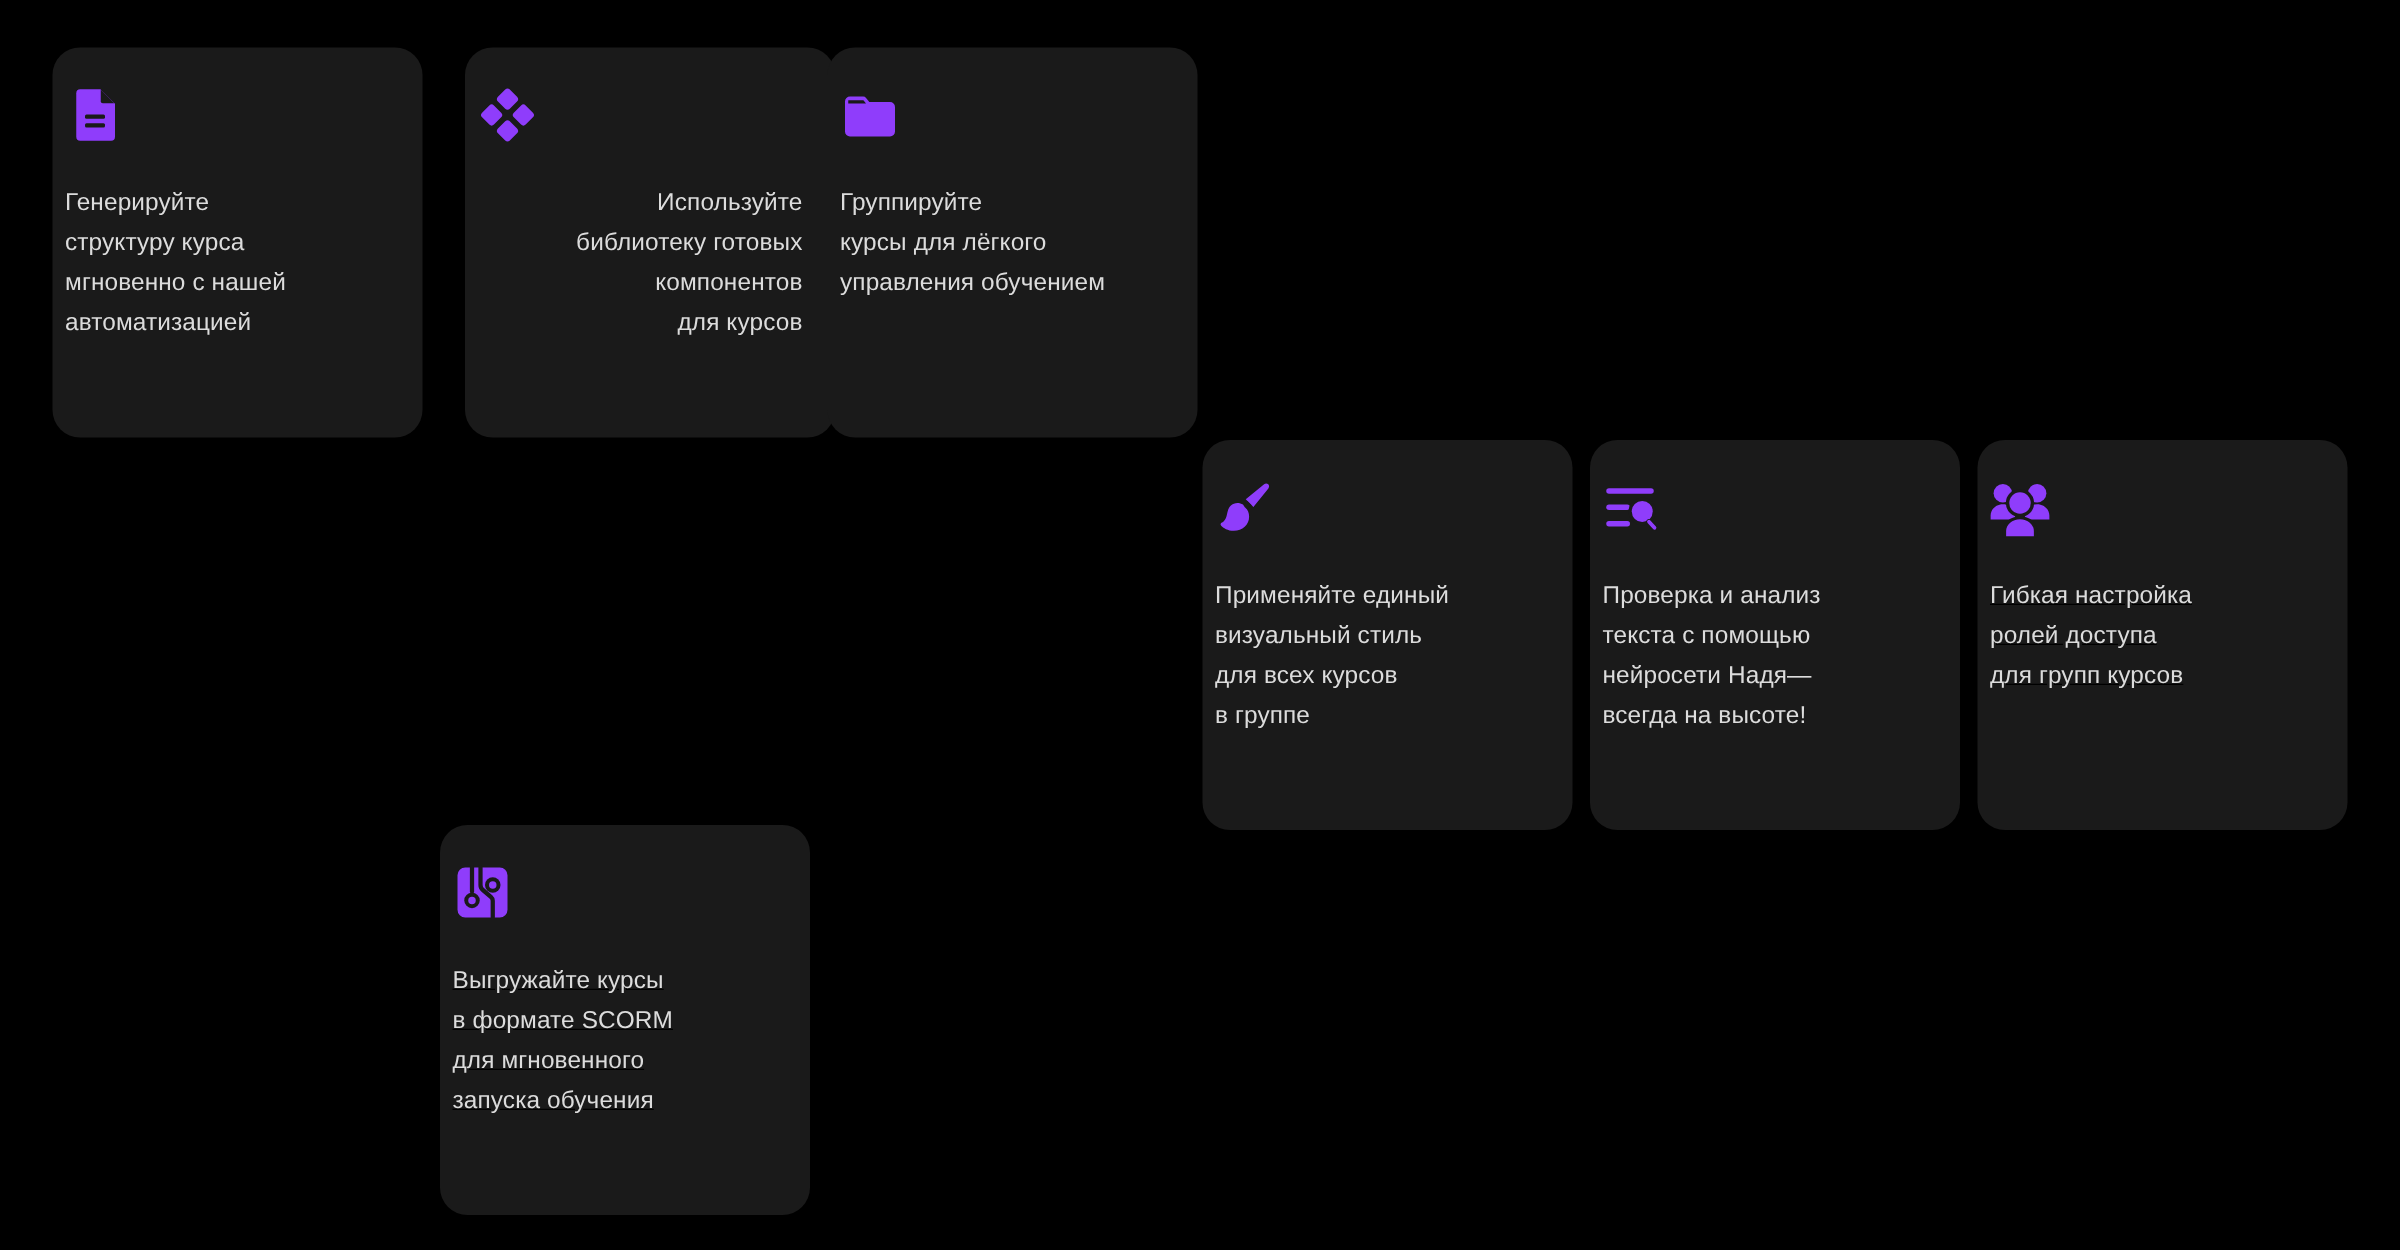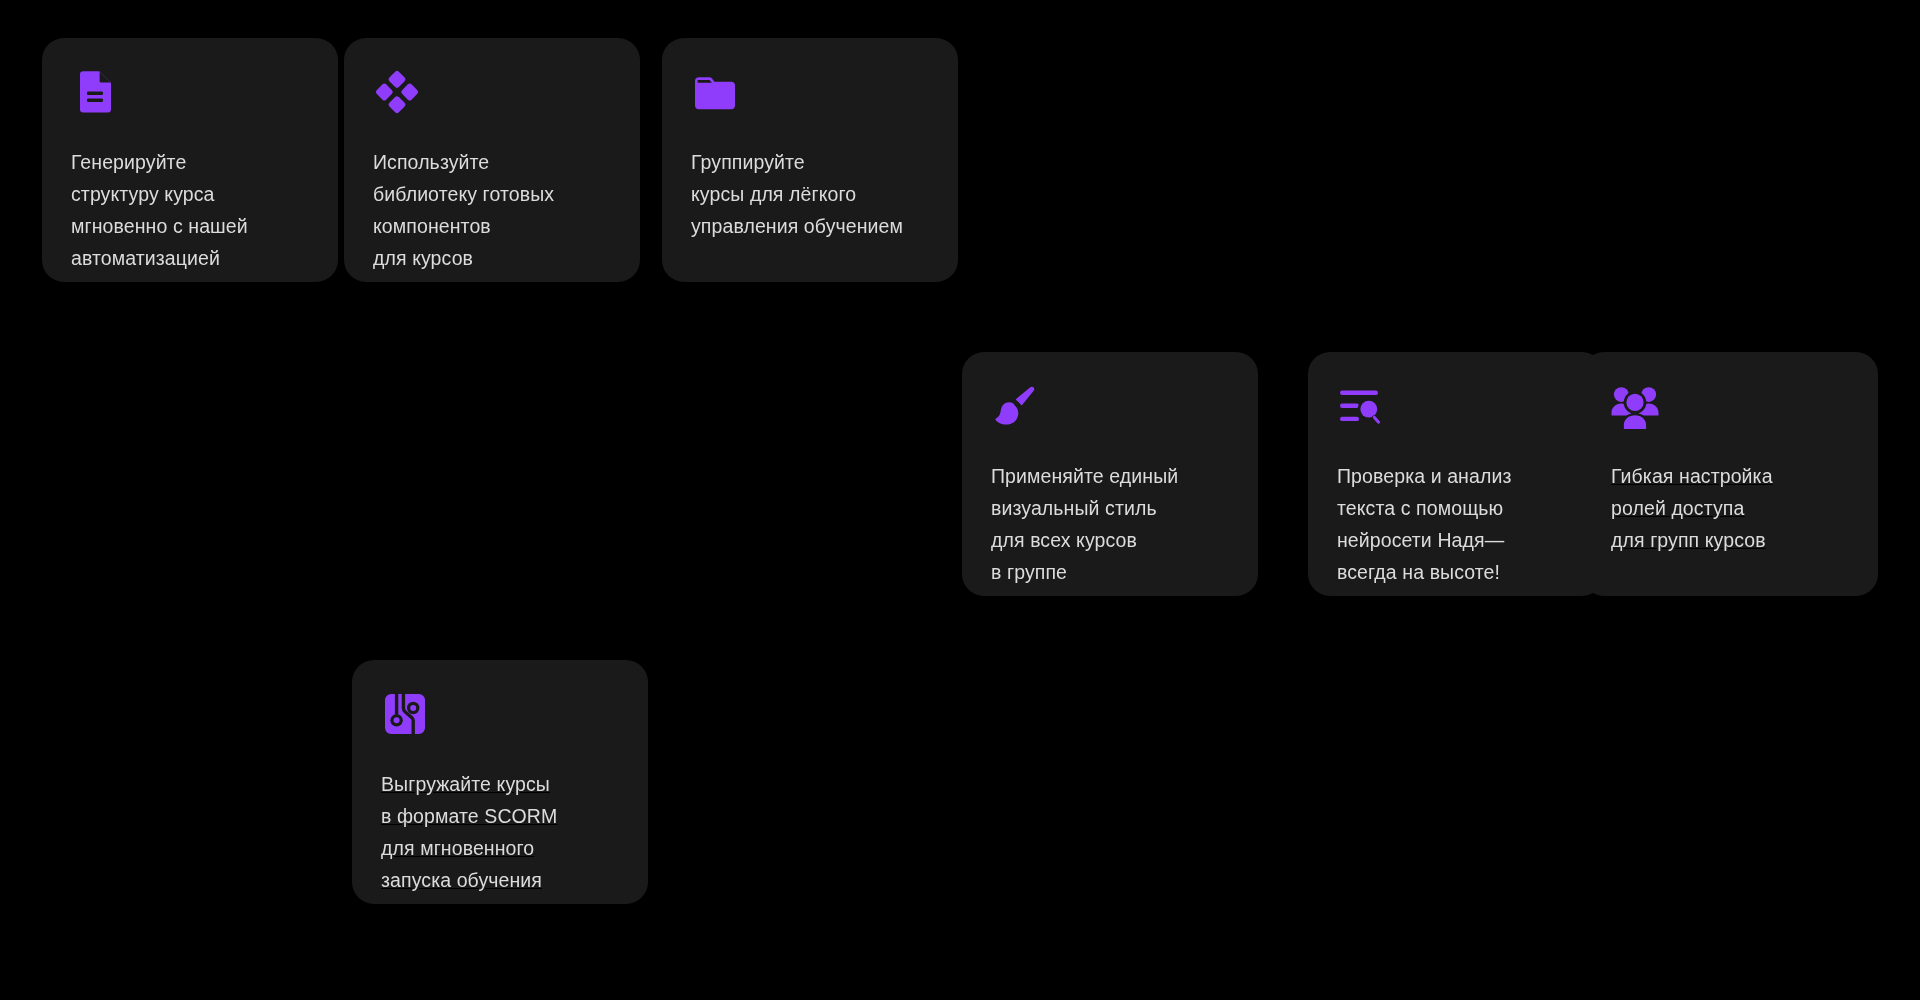--- a/index.html
+++ b/index.html
@@ -16,25 +16,25 @@
   }
   #stage {
     position: relative;
     width: 1920px;
     height: 1000px;
     background: #000000;
   }
   .card {
     position: absolute;
     width: 296px;
-    height: 244px;
+    height: 312px;
     background: #1a1a1a;
     border-radius: 22px;
     box-sizing: border-box;
-    padding: 26px 26px 0 29px;
+    padding: 26px 26px 0 10px;
     overflow: hidden;
   }
   .card-icon {
     width: 48px;
     height: 48px;
     display: block;
     margin: 4px 0 0 0;
   }
   .card-icon svg {
     display: block;
@@ -64,21 +64,21 @@
         <rect x="16" y="23.5" width="16" height="3.4" rx="1.2" fill="#1a1a1a"></rect>
         <rect x="16" y="30.6" width="16" height="3.4" rx="1.2" fill="#1a1a1a"></rect>
       </svg>
     </span>
     <div class="card-text">Генерируйте
 структуру курса
 мгновенно с нашей
 автоматизацией</div>
   </div>
 
-  <div class="card" style="left:344px; top:38px;">
+  <div class="card" style="left:372px; top:38px;text-align:right;">
     <span class="card-icon">
       <svg viewBox="0 0 48 48" xmlns="http://www.w3.org/2000/svg" aria-hidden="true">
         <g fill="#8f3dfb">
           <rect x="17.3" y="4.6" width="13.4" height="13.4" rx="2.6" transform="rotate(45 24 11.3)"></rect>
           <rect x="4.6" y="17.3" width="13.4" height="13.4" rx="2.6" transform="rotate(45 11.3 24)"></rect>
           <rect x="30.0" y="17.3" width="13.4" height="13.4" rx="2.6" transform="rotate(45 36.7 24)"></rect>
           <rect x="17.3" y="30.0" width="13.4" height="13.4" rx="2.6" transform="rotate(45 24 36.7)"></rect>
         </g>
       </svg>
     </span>
@@ -107,21 +107,21 @@
         <path d="M25.9 18.8l3.4 3.4-4.4 3.6-2.6-2.6z" fill="#1a1a1a"></path>
         <path d="M22.4 21.6c-3.1-2-7.2-1.7-9.9 1-2.0 2.0-2.4 4.6-2.9 6.8-.5 2.3-1.0 4.0-2.4 5.4-.8.8-1.5 1.2-2.0 1.4-.8.4-1.0 1.4-.4 2.1 1.8 2.1 5.5 4.3 10.2 4.3 7.0 0 12.3-4.9 12.3-11.3 0-3.3-1.4-6.0-3.6-7.8z" fill="#8f3dfb"></path>
       </svg>
     </span>
     <div class="card-text">Применяйте единый
 визуальный стиль
 для всех курсов
 в группе</div>
   </div>
 
-  <div class="card" style="left:1272px; top:352px;margin-left:36px;">
+  <div class="card" style="left:1272px; top:352px;">
     <span class="card-icon">
       <svg viewBox="0 0 48 48" xmlns="http://www.w3.org/2000/svg" aria-hidden="true">
         <g fill="#8f3dfb">
           <rect x="3" y="8.5" width="38" height="4.4" rx="2.2"></rect>
           <rect x="3" y="21.6" width="19" height="4.4" rx="2.2"></rect>
           <rect x="3" y="34.7" width="19" height="4.4" rx="2.2"></rect>
         </g>
         <circle cx="31.8" cy="27.2" r="11" fill="#1a1a1a"></circle>
         <circle cx="31.8" cy="27.2" r="8.4" fill="#8f3dfb"></circle>
         <rect x="37.2" y="32.5" width="4.2" height="11.2" rx="2.1" transform="rotate(-42 39.3 38.1)" fill="#1a1a1a"></rect>

